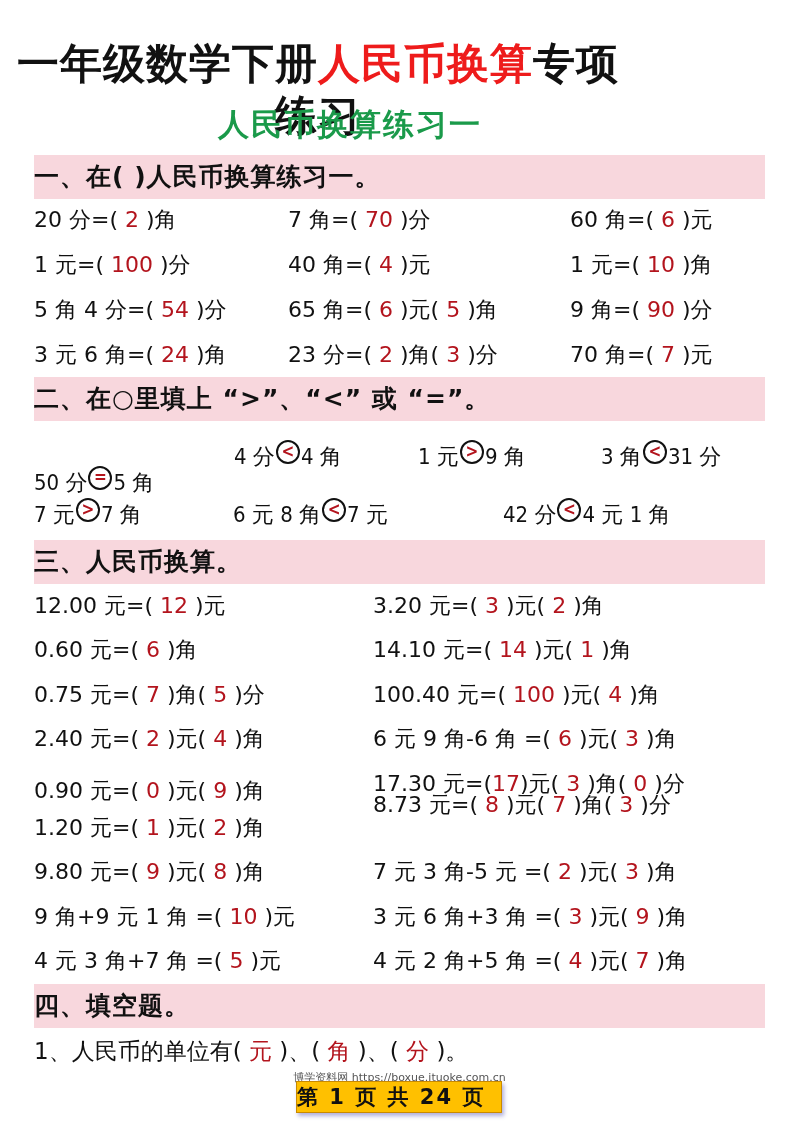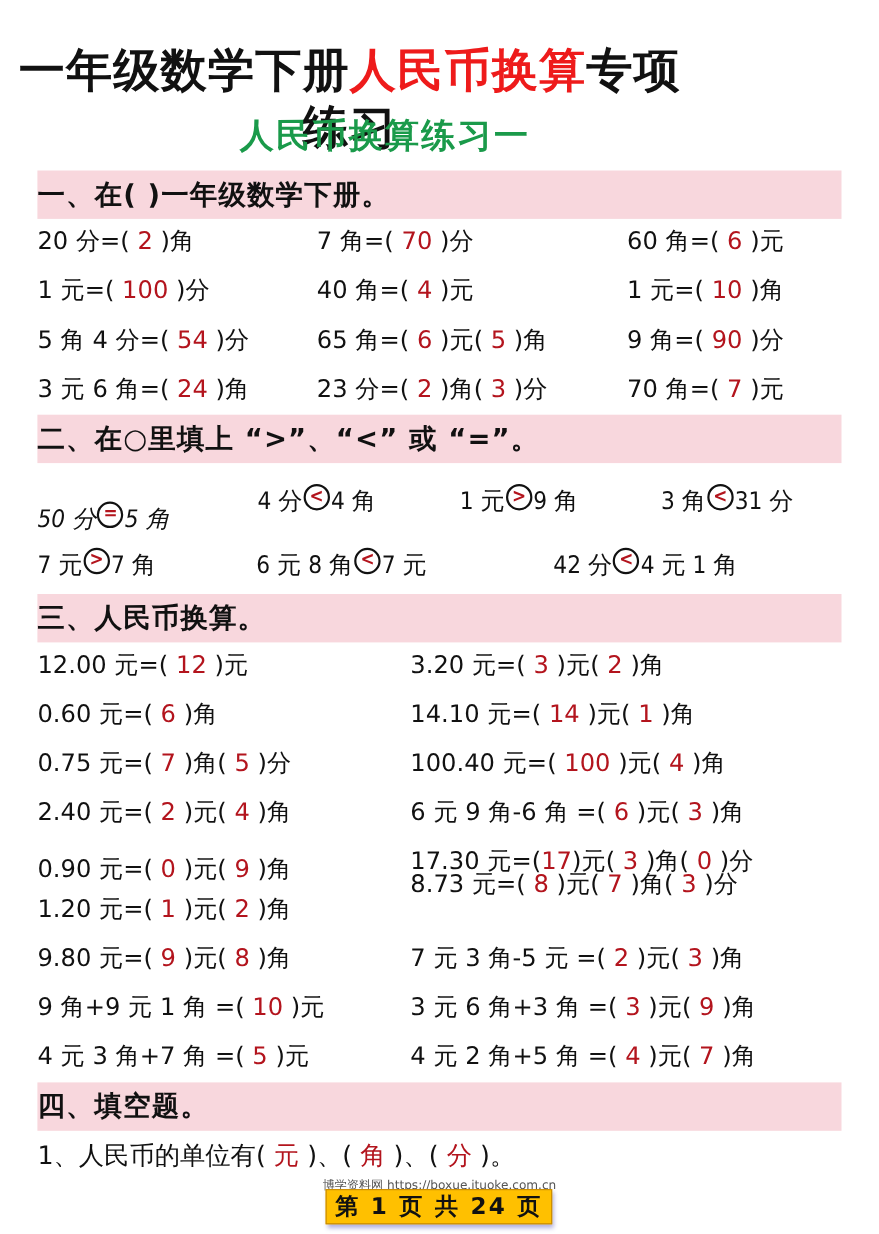--- a/index.html
+++ b/index.html
@@ -20,52 +20,52 @@
   .ans { color: #b3141d; }
   .cmp { position: absolute; font-size: 22px; line-height: 30px; white-space: pre;
          font-family: "DejaVu Sans Condensed", "DejaVu Sans", sans-serif; color: #111; }
   .circle { display: inline-block; width: 20px; height: 20px; border: 2px solid #111; border-radius: 50%;
             text-align: center; line-height: 19px; font-size: 17px; color: #b3141d; font-weight: bold;
             vertical-align: 7px; margin: 0 1px; box-sizing: content-box; }
   .watermark { position: absolute; top: 1070px; left: 0; width: 799px; text-align: center;
                font-size: 11px; color: #555; }
   .page-badge { position: absolute; top: 1081px; left: 296px; width: 204px; height: 30px;
                 background: #ffc000; border: 1px solid #c98a00; box-shadow: 2px 3px 4px rgba(80,80,180,0.45);
-                text-align: center; font-size: 21px; font-weight: bold; line-height: 30px; color: #111;
+                font-size: 21px; font-weight: bold; line-height: 30px; color: #111;
                 letter-spacing: 2px; }
 </style>
 </head>
 <body>
 
 <div class="title"><span>一年级数学下册</span><span class="red">人民币换算</span><span>专项练习</span></div>
 <div class="subtitle">人民币换算练习一</div>
 
 <div class="band" style="top:155px"></div>
-<div class="band-text" style="top:155px">一、在(   )一年级数学下册。</div>
+<div class="band-text" style="top:155px">一、在(   )人民币换算练习一。</div>
 
 <div id="s1">
     <div class="row" style="top: 205px; left: 34px;"><span>20 分=( </span><span class="ans">2</span><span> )角</span><span class="ans"></span><span></span></div>
     <div class="row" style="top: 205px; left: 288px;"><span>7 角=( </span><span class="ans">70</span><span> )分</span><span class="ans"></span><span></span></div>
     <div class="row" style="top: 205px; left: 570px; text-align: right;"><span>60 角=( </span><span class="ans">6</span><span> )元</span><span class="ans"></span><span></span></div>
     <div class="row" style="top: 250px; left: 34px;"><span>1 元=( </span><span class="ans">100</span><span> )分</span><span class="ans"></span><span></span></div>
     <div class="row" style="top: 250px; left: 288px;"><span>40 角=( </span><span class="ans">4</span><span> )元</span><span class="ans"></span><span></span></div>
     <div class="row" style="top: 250px; left: 570px;"><span>1 元=( </span><span class="ans">10</span><span> )角</span><span class="ans"></span><span></span></div>
     <div class="row" style="top: 295px; left: 34px;"><span>5 角 4 分=( </span><span class="ans">54</span><span> )分</span><span class="ans"></span><span></span></div>
     <div class="row" style="top: 295px; left: 288px;"><span>65 角=( </span><span class="ans">6</span><span> )元( </span><span class="ans">5</span><span> )角</span></div>
     <div class="row" style="top: 295px; left: 570px;"><span>9 角=( </span><span class="ans">90</span><span> )分</span><span class="ans"></span><span></span></div>
     <div class="row" style="top: 340px; left: 34px;"><span>3 元 6 角=( </span><span class="ans">24</span><span> )角</span><span class="ans"></span><span></span></div>
     <div class="row" style="top: 340px; left: 288px;"><span>23 分=( </span><span class="ans">2</span><span> )角( </span><span class="ans">3</span><span> )分</span></div>
     <div class="row" style="top: 340px; left: 570px;"><span>70 角=( </span><span class="ans">7</span><span> )元</span><span class="ans"></span><span></span></div>
   </div>
 
 <div class="band" style="top:377px"></div>
 <div class="band-text" style="top:377px">二、在○里填上 “&gt;”、“&lt;” 或 “=”。</div>
 
 <div id="s2">
-    <div class="cmp" style="top: 456px; left: 34px; font-style: italic;"><span>50 分</span><span class="circle">=</span><span>5 角</span></div>
+    <div class="cmp" style="top: 466px; left: 34px;"><span>50 分</span><span class="circle">=</span><span>5 角</span></div>
     <div class="cmp" style="top: 440px; left: 234px;"><span>4 分</span><span class="circle">&lt;</span><span>4 角</span></div>
     <div class="cmp" style="top: 440px; left: 418px;"><span>1 元</span><span class="circle">&gt;</span><span>9 角</span></div>
     <div class="cmp" style="top: 440px; left: 601px;"><span>3 角</span><span class="circle">&lt;</span><span>31 分</span></div>
     <div class="cmp" style="top: 498px; left: 34px;"><span>7 元</span><span class="circle">&gt;</span><span>7 角</span></div>
     <div class="cmp" style="top: 498px; left: 233px;"><span>6 元 8 角</span><span class="circle">&lt;</span><span>7 元</span></div>
     <div class="cmp" style="top: 498px; left: 503px;"><span>42 分</span><span class="circle">&lt;</span><span>4 元 1 角</span></div>
   </div>
 
 <div class="band" style="top:540px"></div>
 <div class="band-text" style="top:540px">三、人民币换算。</div>

